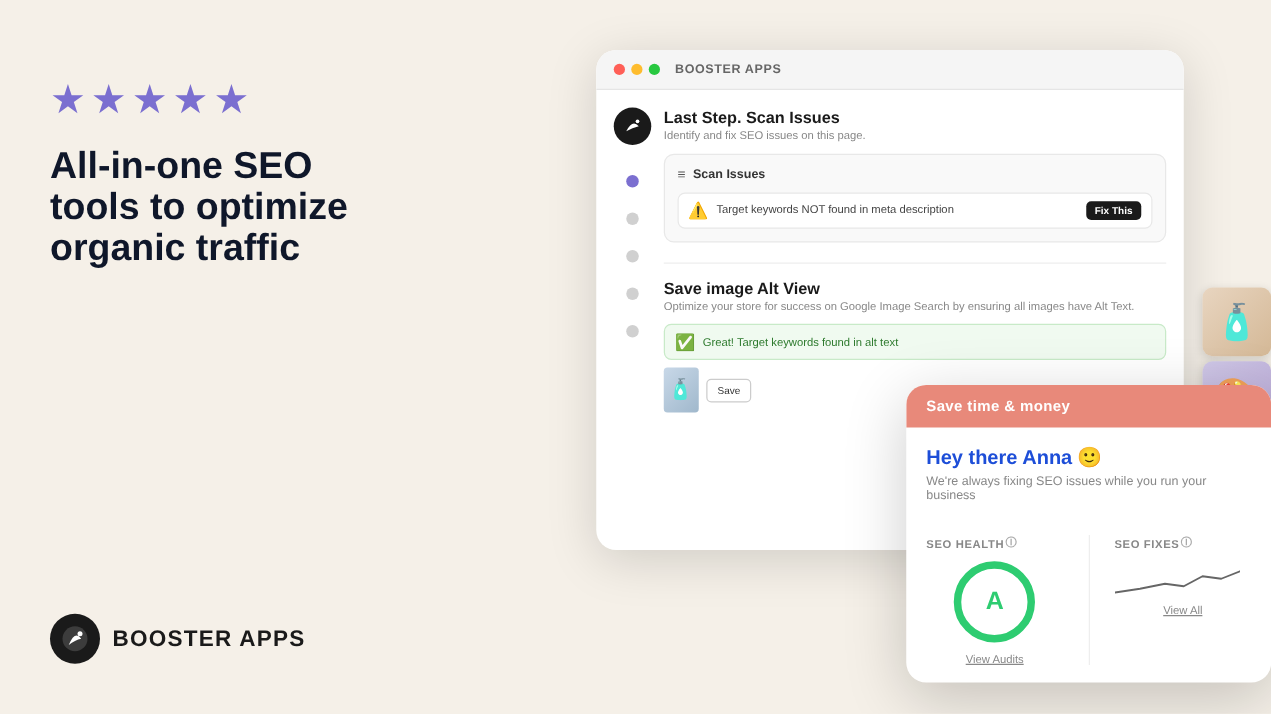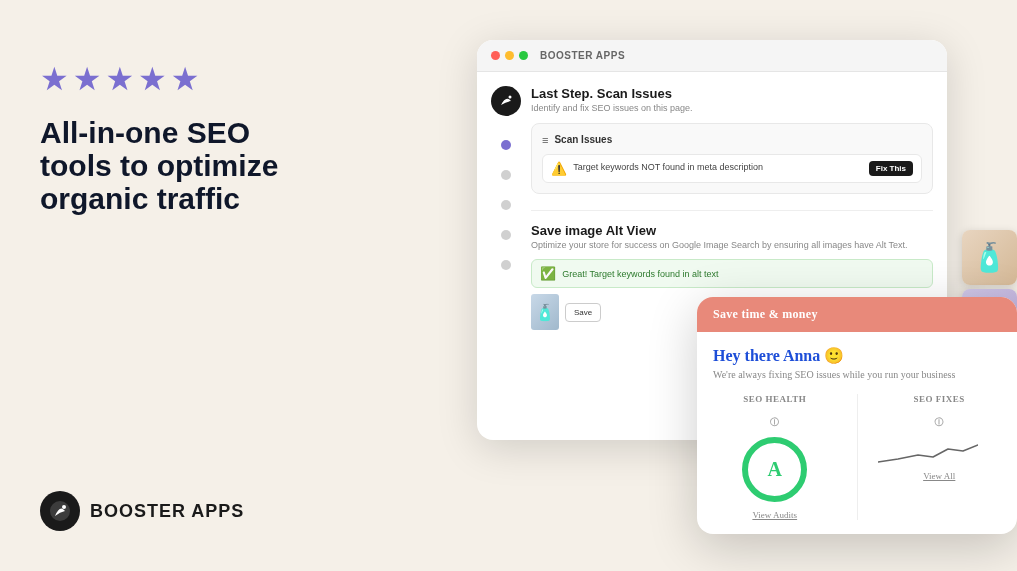--- a/index.html
+++ b/index.html
@@ -342,28 +342,27 @@
       box-shadow: 0 2px 8px rgba(0,0,0,0.15);
     }
 
     .thumb-1 { background: linear-gradient(135deg, #e8d5c0, #d4b896); display:flex; align-items:center; justify-content:center; font-size:28px; }
     .thumb-2 { background: linear-gradient(135deg, #d0c8e8, #b8a8d4); display:flex; align-items:center; justify-content:center; font-size:28px; }
     .thumb-3 { background: linear-gradient(135deg, #e0e8d0, #c0cc98); display:flex; align-items:center; justify-content:center; font-size:28px; }
 
     
     .front-card {
       position: absolute;
-      bottom: 16px;
+      bottom: 4px;
       right: 0;
-      width: 320px;
+      width: 292px;
       background: white;
       border-radius: 16px;
       box-shadow: 0 12px 50px rgba(0,0,0,0.2);
       overflow: hidden;
-      font-family: Liberation Serif, serif;
     }
 
     .card-header-bar {
       background: #e8897a;
       padding: 10px 16px;
       font-size: 12px;
       font-weight: 700;
       color: white;
       letter-spacing: 0.3px;
     }
@@ -375,43 +374,42 @@
     .card-greeting {
       font-size: 16px;
       font-weight: 800;
       color: #1d4ed8;
       margin-bottom: 4px;
     }
 
     .card-subtitle {
       font-size: 10px;
       color: #888;
-      margin-bottom: 14px;
+      margin-bottom: 26px;
     }
 
     .card-metrics {
       display: flex;
       gap: 16px;
     }
 
     .metric-block {
       flex: 1;
     }
 
     .metric-label {
       font-size: 9px;
       font-weight: 700;
       color: #888;
       text-transform: uppercase;
       letter-spacing: 0.5px;
       margin-bottom: 8px;
       display: flex;
       align-items: center;
-      gap: 12px;
-      flex-direction: column;
+      gap: 1px;
     }
 
     .metric-label-icon {
       font-size: 9px;
       color: #aaa;
     }
 
     
     .donut-container {
       display: flex;

